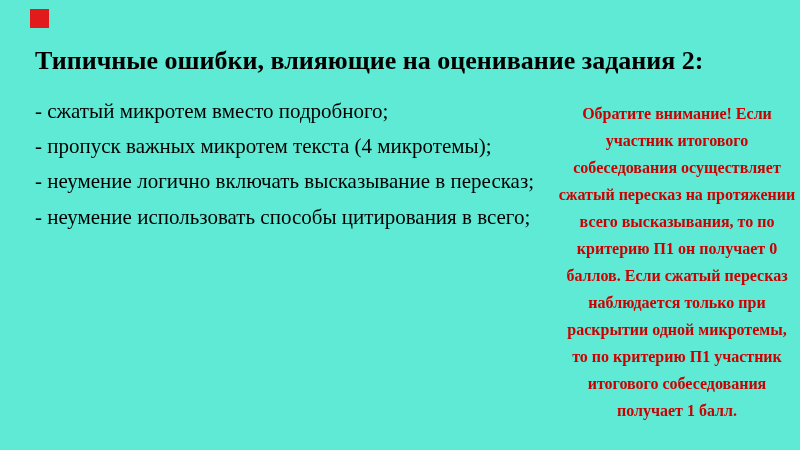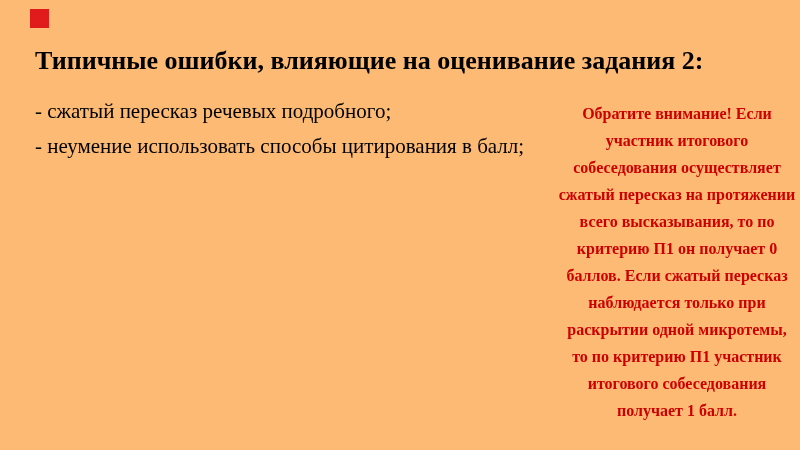--- a/index.html
+++ b/index.html
@@ -4,21 +4,21 @@
 <style>
   html, body {
     margin: 0;
     padding: 0;
     background: #ffffff;
   }
   .slide {
     position: relative;
     width: 800px;
     height: 450px;
-    background: #fdba74;
+    background: #5eead4;
     overflow: hidden;
     font-family: "Liberation Serif", "DejaVu Serif", serif;
     color: #000000;
   }
   .marker {
     position: absolute;
     left: 30px;
     top: 9px;
     width: 19px;
     height: 19px;
@@ -65,21 +65,23 @@
 </head>
 <body>
 
 <div class="slide">
 
   <div class="marker"></div>
 
   <h1 class="title">Типичные ошибки, влияющие на оценивание задания 2:</h1>
 
   <div class="bullets">
-    <p>- сжатый пересказ речевых подробного;</p>
-    <p>- неумение использовать способы цитирования в балл;</p>
+    <p>- сжатый микротем вместо подробного;</p>
+    <p>- пропуск важных микротем текста (4 микротемы);</p>
+    <p>- неумение логично включать высказывание в пересказ;</p>
+    <p>- неумение использовать способы цитирования в всего;</p>
   </div>
 
   <div class="note">
     <p>Обратите внимание! Если участник итогового собеседования осуществляет сжатый пересказ на протяжении всего высказывания, то по критерию П1 он получает 0 баллов. Если сжатый пересказ наблюдается только при раскрытии одной микротемы, то по критерию П1 участник итогового собеседования получает 1 балл.</p>
   </div>
 
 </div>
 
 </body></html>

